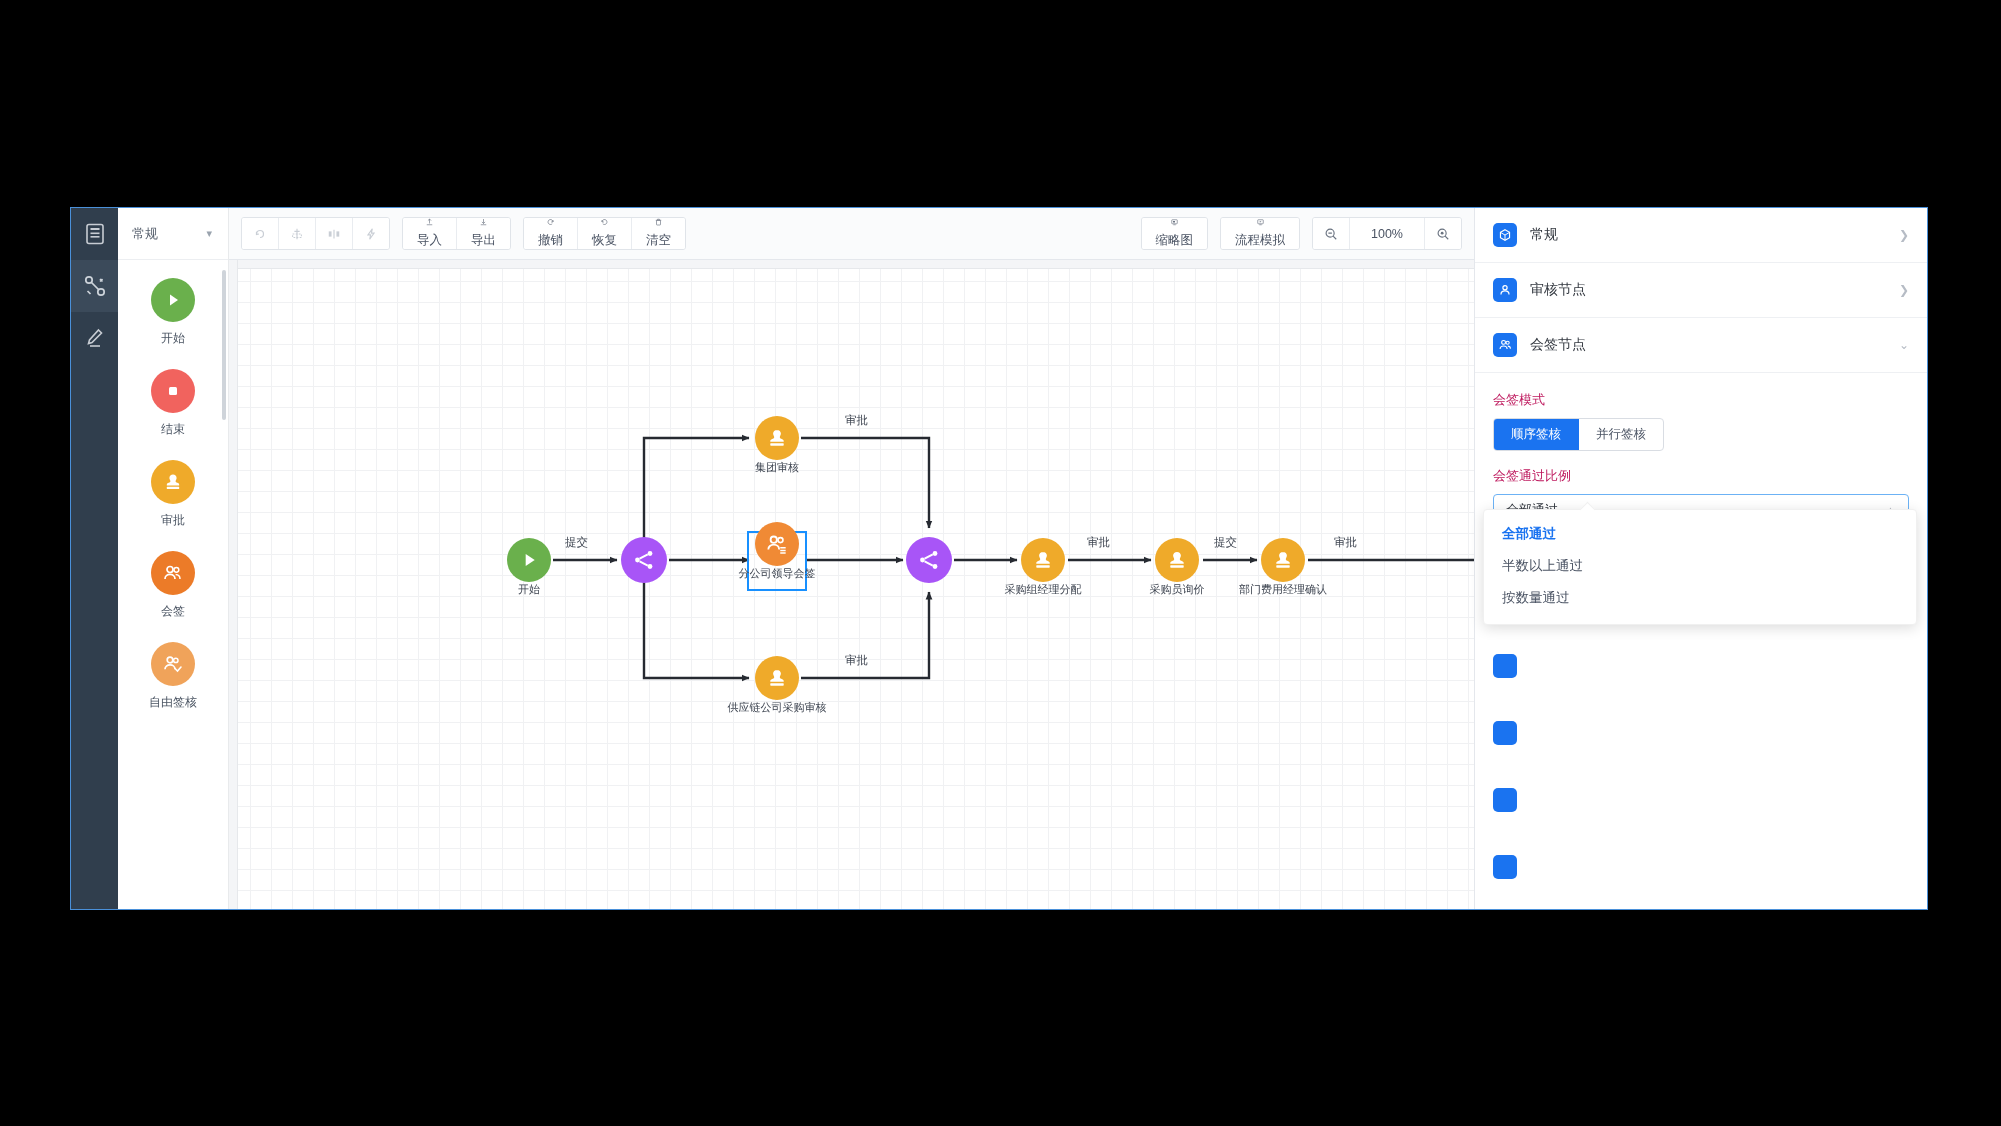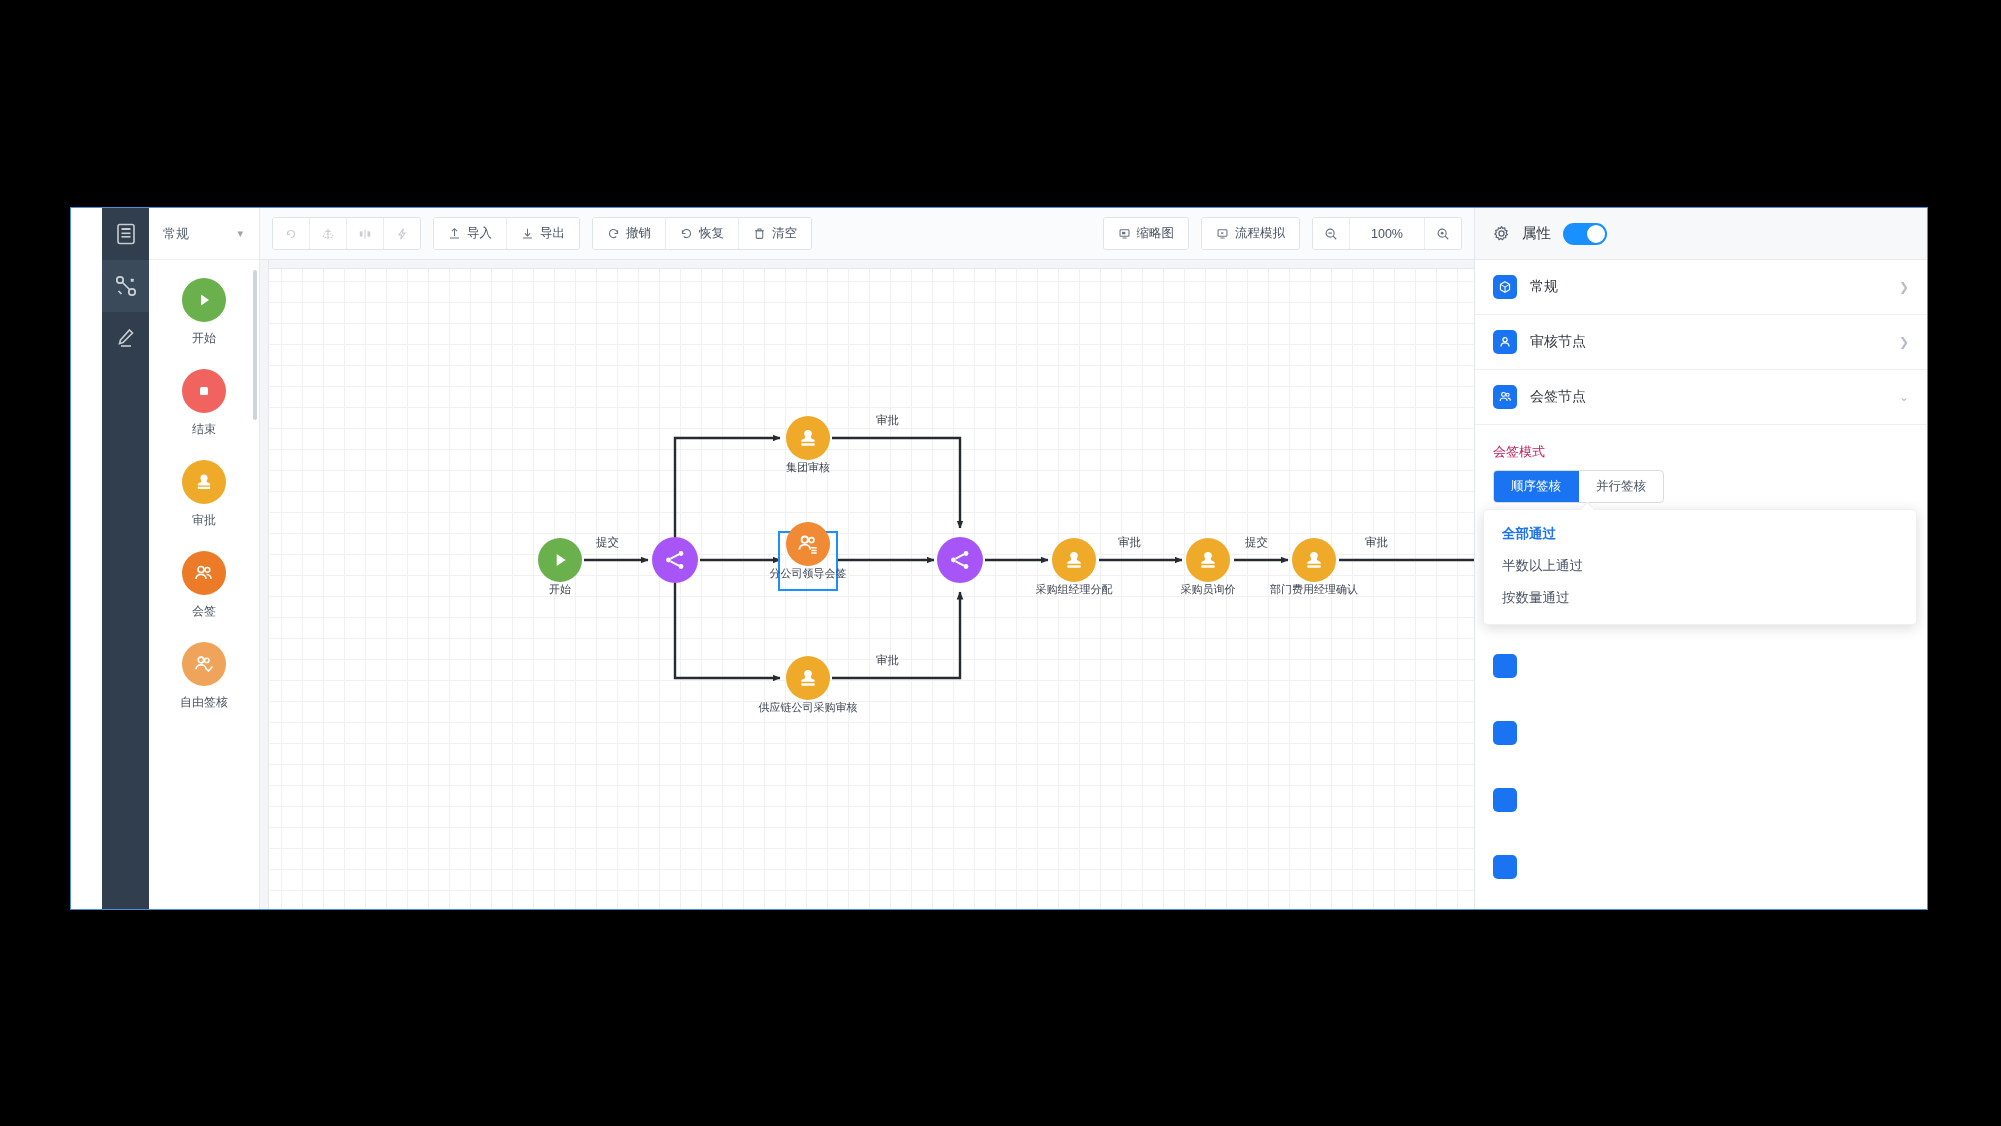--- a/index.html
+++ b/index.html
@@ -1,19 +1,19 @@
 <!DOCTYPE html>
 <html><head>
 <meta charset="utf-8">
 <style>
   html,body{margin:0;padding:0;background:#000;}
   body{width:2001px;height:1126px;overflow:hidden;font-family:"Liberation Sans","DejaVu Sans",sans-serif;}
 
   #app{position:absolute;left:70px;top:207px;width:1858px;height:703px;background:#fff;
-       border:1px solid #4a90d9;box-sizing:border-box;display:flex;overflow:hidden;padding-left:31px;}
+       border:1px solid #4a90d9;box-sizing:border-box;display:flex;overflow:hidden;}
 
   
   .rail{width:47px;background:#303e4d;flex:0 0 47px;display:flex;flex-direction:column;align-items:stretch;}
   .rail-item{height:52px;display:flex;align-items:center;justify-content:center;cursor:pointer;}
   .rail-item.active{background:#3b4a5a;}
   .rail-item svg{display:block;}
 
   
   .palette{width:110px;flex:0 0 110px;background:#fff;border-right:1px solid #e8eaec;display:flex;flex-direction:column;}
   .palette-hd{height:52px;display:flex;align-items:center;justify-content:space-between;
@@ -26,21 +26,21 @@
   .pal-label{margin-top:8px;font-size:12px;color:#4b5563;}
   .pal-scroll{position:absolute;right:2px;top:10px;width:4px;height:150px;background:#cfd4da;border-radius:2px;}
 
   
   .center{flex:1;display:flex;flex-direction:column;min-width:0;position:relative;}
 
   .toolbar{height:52px;flex:0 0 52px;background:#fafbfc;border-bottom:1px solid #e4e7ec;
            display:flex;align-items:center;padding:0 12px;box-sizing:border-box;gap:12px;}
   .tgroup{display:flex;background:#fff;border:1px solid #e0e4e9;border-radius:3px;overflow:hidden;height:31px;}
   .tbtn{display:flex;align-items:center;justify-content:center;gap:6px;padding:0 14px;font-size:12.5px;
-        color:#4a5363;border-right:1px solid #e9ecf0;cursor:pointer;background:#fff;height:100%;white-space:nowrap;}
+        color:#4a5363;border-right:1px solid #e9ecf0;cursor:pointer;background:#fff;height:100%;white-space:nowrap;flex-direction:column;}
   .tbtn:last-child{border-right:none;}
   .tbtn.icononly{padding:0 11px;}
   .tbtn.disabled{color:#c4c9d0;cursor:default;}
   .tbtn .zl{min-width:46px;text-align:center;font-size:12.5px;color:#4a5363;}
   .spacer{flex:1;}
 
   .canvas{flex:1;position:relative;overflow:hidden;background:#ffffff;
      background-image:
         linear-gradient(to right, #f0f1f3 1px, transparent 1px),
         linear-gradient(to bottom, #f0f1f3 1px, transparent 1px);
@@ -426,28 +426,20 @@
             <path d="M12 4.5c-2.1 0-3.6 1.5-3.6 3.4 0 1.5 1 2.3 1 3.3 0 .7-.5 1.1-1.3 1.4-1.4.5-2.3 1.1-2.3 2.1v.8h12.4v-.8c0-1-.9-1.6-2.3-2.1-.8-.3-1.3-.7-1.3-1.4 0-1 1-1.8 1-3.3 0-1.9-1.5-3.4-3.6-3.4z" fill="#fff"></path>
             <rect x="5.8" y="16.8" width="12.4" height="2.3" rx="0.6" fill="#fff"></rect>
           </svg>
         </div>
         <div class="nm">部门费用经理确认</div>
       </div>
     </div>
   </div>
 
   <div class="props">
-    <div class="props-hd">
-      <svg width="17" height="17" viewBox="0 0 20 20">
-        <circle cx="10" cy="10" r="3" fill="none" stroke="#5c6471" stroke-width="1.5"></circle>
-        <path d="M10 1.8 L11.4 4 L13.9 3.4 L14.2 6 L16.6 6.9 L15.4 9.2 L17 11.2 L14.8 12.5 L15 15 L12.5 15 L11.3 17.3 L9.2 16 L7 17.2 L6.2 14.8 L3.7 14.6 L4.2 12.2 L2.2 10.6 L3.9 8.8 L3.2 6.4 L5.7 5.8 L6.4 3.4 L8.8 4.1 Z" fill="none" stroke="#5c6471" stroke-width="1.4" stroke-linejoin="round"></path>
-      </svg>
-      <span class="ttl">属性</span>
-      <div class="switch"></div>
-    </div>
 
     <div class="sec">
       <div class="sq">
         <svg width="14" height="14" viewBox="0 0 16 16">
           <path d="M8 2 L13.2 5 L13.2 11 L8 14 L2.8 11 L2.8 5 Z" fill="none" stroke="#fff" stroke-width="1.3"></path>
           <path d="M2.8 5 L8 8 L13.2 5 M8 8 L8 14" fill="none" stroke="#fff" stroke-width="1.1"></path>
         </svg>
       </div>
       <span class="lbl">常规</span>
       <span class="arr">❯</span>

